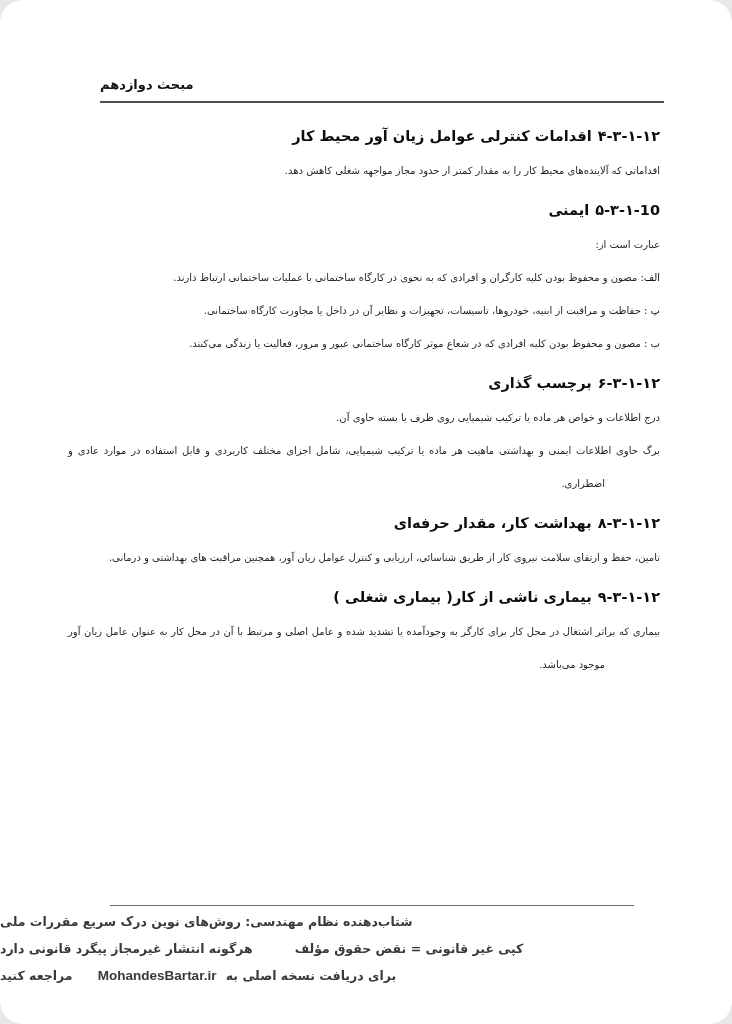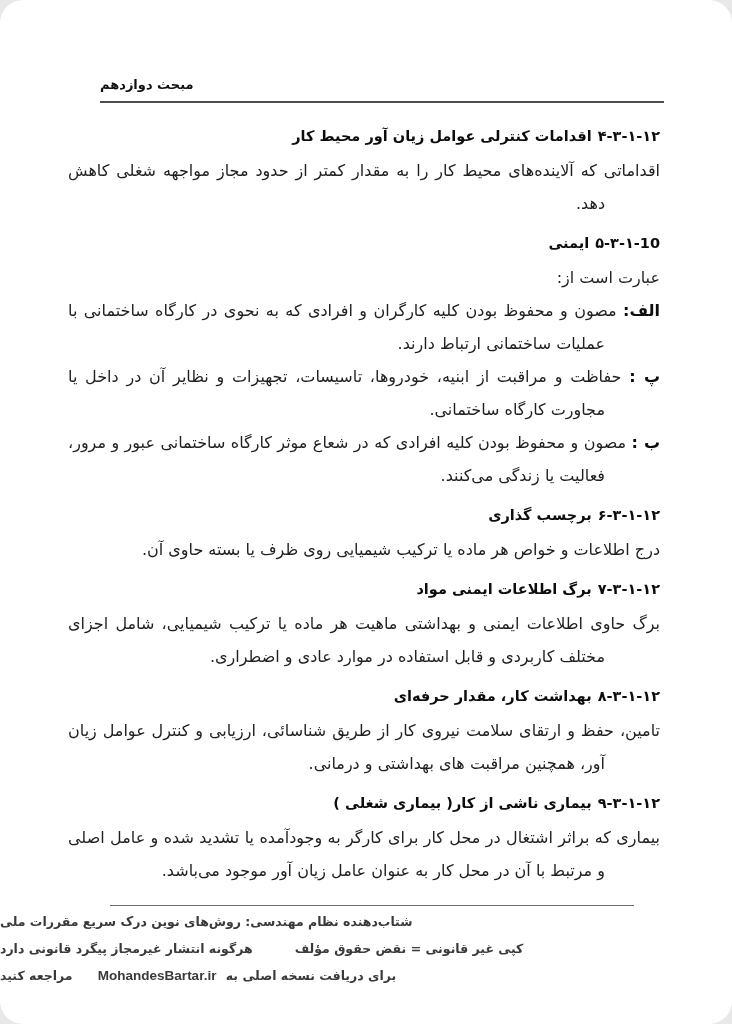--- a/index.html
+++ b/index.html
@@ -39,30 +39,30 @@
     font-weight:bold;
     color:#0d0d0d;
     line-height:33px;
     text-align:right;
   }
   .section-heading.first{margin-top:17px;}
   .section-heading .section-number{font-weight:bold;}
   .section-heading .section-title{margin-right:6px;}
   .doc-par{
     margin:0;
-    font-size:16px;
+    font-size:10px;
     line-height:33px;
     text-align:justify;
     text-align-last:auto;
     padding-left:0;
     padding-right:55px;   
     text-indent:-55px;    
     color:#1f1f1f;
   }
-  .doc-par .item-label{font-weight:bold;color:#0d0d0d;}
+  .doc-par .item-label{font-weight:normal;color:#0d0d0d;}
   
   .page-footer{
     position:absolute;
     top:905px;
     left:0;right:14px;
     text-align:left;
     direction:rtl;
   }
   .footer-rule{
     height:0;
@@ -98,21 +98,20 @@
   <main class="doc-body" id="doc-body">
       <h2 class="section-heading first"><span class="section-number">۱۲‐۱‐۳‐۴</span><span class="section-title">اقدامات کنترلی عوامل زیان آور محیط کار</span></h2>
       <p class="doc-par">اقداماتی که آلاینده‌های محیط کار را به مقدار کمتر از حدود مجاز مواجهه شغلی کاهش دهد.</p>
       <h2 class="section-heading"><span class="section-number">10‐۱‐۳‐۵</span><span class="section-title">ایمنی</span></h2>
       <p class="doc-par">عبارت است از:</p>
       <p class="doc-par"><b class="item-label">الف:</b> <span class="item-text">مصون و محفوظ بودن کلیه کارگران و افرادی که به نحوی در کارگاه ساختمانی با عملیات ساختمانی ارتباط دارند.</span></p>
       <p class="doc-par"><b class="item-label">پ :</b> <span class="item-text">حفاظت و مراقبت از ابنیه، خودروها، تاسیسات، تجهیزات و نظایر آن در داخل یا مجاورت کارگاه ساختمانی.</span></p>
       <p class="doc-par"><b class="item-label">ب :</b> <span class="item-text">مصون و محفوظ بودن کلیه افرادی که در شعاع موثر کارگاه ساختمانی عبور و مرور، فعالیت یا زندگی می‌کنند.</span></p>
       <h2 class="section-heading"><span class="section-number">۱۲‐۱‐۳‐۶</span><span class="section-title">برچسب گذاری</span></h2>
       <p class="doc-par">درج اطلاعات و خواص هر ماده یا ترکیب شیمیایی روی ظرف یا بسته حاوی آن.</p>
-      <h2 class="section-heading"><span class="section-number">۱۲‐۱‐۳‐۷</span><span class="section-title">برگ اطلاعات ایمنی مواد</span></h2>
       <p class="doc-par">برگ حاوی اطلاعات ایمنی و بهداشتی ماهیت هر ماده یا ترکیب شیمیایی، شامل اجزای مختلف کاربردی و قابل استفاده در موارد عادی و اضطراری.</p>
       <h2 class="section-heading"><span class="section-number">۱۲‐۱‐۳‐۸</span><span class="section-title">بهداشت کار، مقدار حرفه‌ای</span></h2>
       <p class="doc-par">تامین، حفظ و ارتقای سلامت نیروی کار از طریق شناسائی، ارزیابی و کنترل عوامل زیان آور، همچنین مراقبت های بهداشتی و درمانی.</p>
       <h2 class="section-heading"><span class="section-number">۱۲‐۱‐۳‐۹</span><span class="section-title">بیماری ناشی از کار( بیماری شغلی )</span></h2>
       <p class="doc-par">بیماری که براثر اشتغال در محل کار برای کارگر به وجودآمده یا تشدید شده و عامل اصلی و مرتبط با آن در محل کار به عنوان عامل زیان آور موجود می‌باشد.</p>
     </main>
 
   <footer class="page-footer">
     <div class="footer-rule"></div>
     <div class="footer-line">شتاب‌دهنده نظام مهندسی: روش‌های نوین درک سریع مقررات ملی</div>

